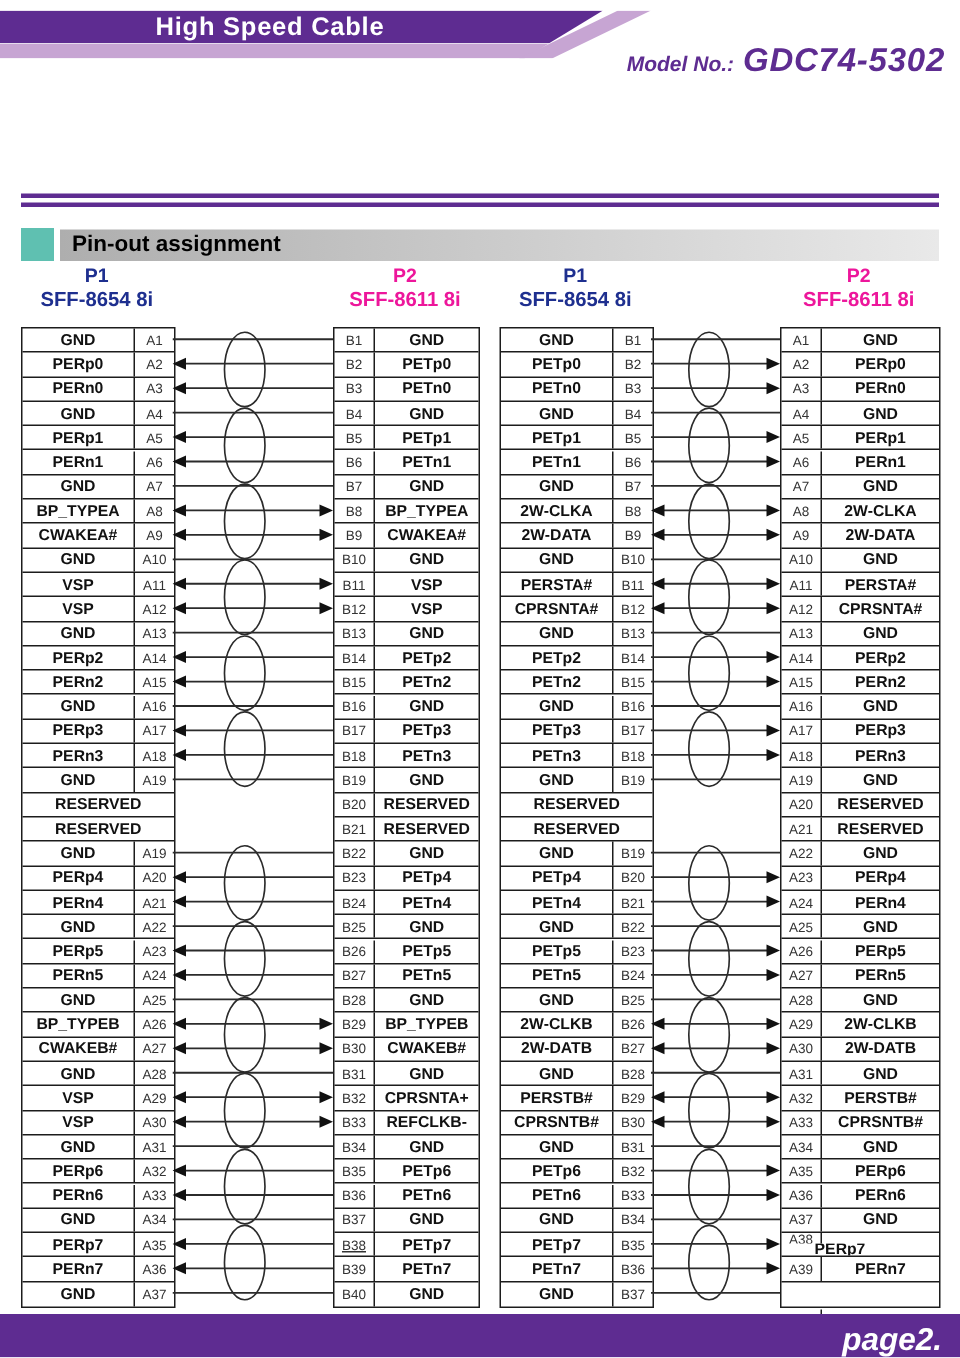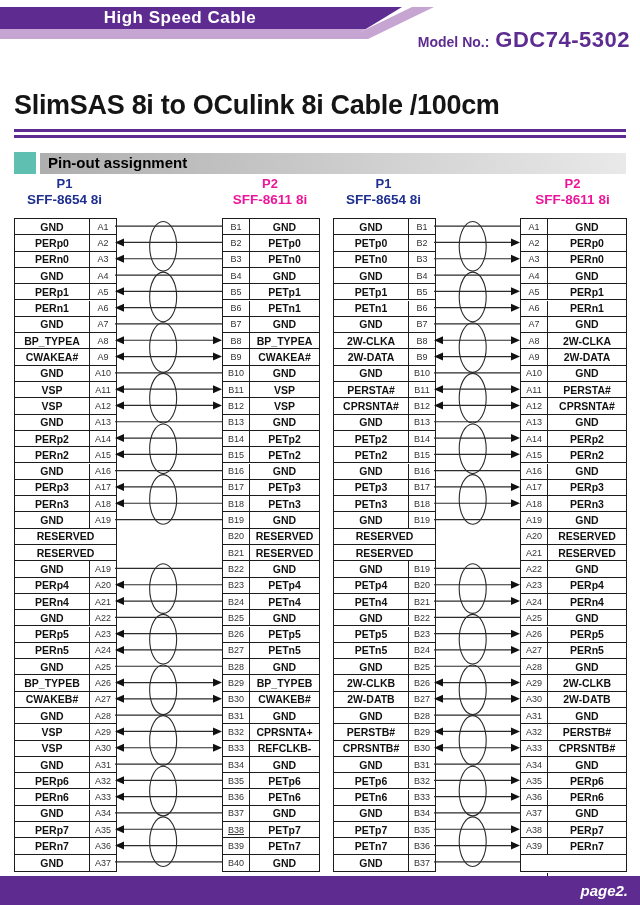--- a/index.html
+++ b/index.html
@@ -8,21 +8,21 @@
 
   
   .band-dark{position:absolute;top:7px;left:0;width:402px;height:22px;background:var(--purple);
              clip-path:polygon(0 0,100% 0,91% 100%,0 100%);}
   .band-lav{position:absolute;top:29px;left:0;width:366px;height:10px;background:var(--lavender);
             clip-path:polygon(0 0,100% 0,95.5% 100%,0 100%);}
   .band-slash{position:absolute;top:7px;left:346px;width:88px;height:32px;background:var(--lavender);
               clip-path:polygon(75% 0,100% 0,25% 100%,0 100%);}
   .banner-text{position:absolute;top:8px;left:0;width:360px;text-align:center;color:#fff;
                font-size:17px;font-weight:bold;letter-spacing:.5px;}
-  .model-line{position:absolute;top:27px;right:10px;color:var(--purple);
+  .model-line{position:absolute;top:27px;right:10px;color:var(--purple);font-style:italic;
               font-weight:bold;white-space:nowrap;}
   .model-label{font-size:14px;margin-right:6px;}
   .model-value{font-size:22px;letter-spacing:.5px;}
 
   
   .page-title{position:absolute;top:90px;left:14px;width:612px;color:#151515;
               font-size:27px;font-weight:bold;letter-spacing:-.3px;}
   .title-rule{position:absolute;top:129px;left:14px;width:612px;height:3px;
               border-top:3.5px solid var(--purple);border-bottom:3.5px solid var(--purple);}
 
@@ -49,37 +49,36 @@
   .pin{font-size:9px;color:#333;}
   .div-l{border-left:1px solid #1c1c1c;}
   .div-r{border-right:1px solid #1c1c1c;}
 
   .wire-zone{position:absolute;top:218px;}
   .wire-zone svg{display:block;}
 
   
   .footer{position:absolute;left:0;bottom:0;width:640px;height:29px;background:var(--purple);}
   .footer-site{position:absolute;left:14px;top:6px;color:#fff;font-size:15px;font-weight:bold;}
-  .footer-page{position:absolute;right:12px;top:6px;color:#fff;font-size:15px;
+  .footer-page{position:absolute;right:12px;top:6px;color:#fff;font-size:21px;
                font-weight:bold;font-style:italic;}
 </style>
 </head>
 <body>
 
 <div class="page" style="--purple: #5e2c91; --lavender: #c7a5d3; --teal: #5fc0b1;">
 
   <div class="band-dark"></div>
   <div class="band-lav"></div>
   <div class="band-slash"></div>
   <div class="banner-text">High Speed Cable</div>
   <div class="model-line">
     <span class="model-label">Model No.:</span><span class="model-value">GDC74-5302</span>
   </div>
 
-  <div class="page-title">SlimSAS 8i to OCulink 8i Cable /100cm</div>
   <div class="title-rule"></div>
 
   <div class="teal-sq"></div>
   <div class="section-band"></div>
   <div class="section-heading">Pin-out assignment</div>
 
   <div class="port-label" id="port-0" style="left: 64.5px; color: rgb(30, 47, 143);">P1</div>
   <div class="std-label" id="std-0" style="left: 64.5px; color: rgb(30, 47, 143);">SFF-8654 8i</div>
   <div class="port-label" id="port-1" style="left: 270px; color: rgb(237, 22, 155);">P2</div>
   <div class="std-label" id="std-1" style="left: 270px; color: rgb(237, 22, 155);">SFF-8611 8i</div>
@@ -712,21 +711,21 @@
         <div class="cell sig" style="width: 78px;">PERp6</div>
       </div>
       <div class="pin-row" style="top: 570.5px; height: 16.3px;">
         <div class="cell pin div-r" style="width: 27px;">A36</div>
         <div class="cell sig" style="width: 78px;">PERn6</div>
       </div>
       <div class="pin-row" style="top: 586.8px; height: 16.3px;">
         <div class="cell pin div-r" style="width: 27px;">A37</div>
         <div class="cell sig" style="width: 78px;">GND</div>
       </div>
-      <div class="pin-row" style="top: 603.1px; height: 16.3px;">
+      <div class="pin-row" style="top: 603.1px; height: 16.3px; flex-direction: column;">
         <div class="cell pin div-r" style="width: 27px;">A38</div>
         <div class="cell sig" style="width: 78px;">PERp7</div>
       </div>
       <div class="pin-row" style="top: 619.4px; height: 16.3px;">
         <div class="cell pin div-r" style="width: 27px;">A39</div>
         <div class="cell sig" style="width: 78px;">PERn7</div>
       </div>
       <div class="pin-row last" style="top: 654px; height: 16.3px;">
         <div class="cell pin div-r" style="width: 27px;">A40</div>
         <div class="cell sig" style="width: 78px;">GND</div>

